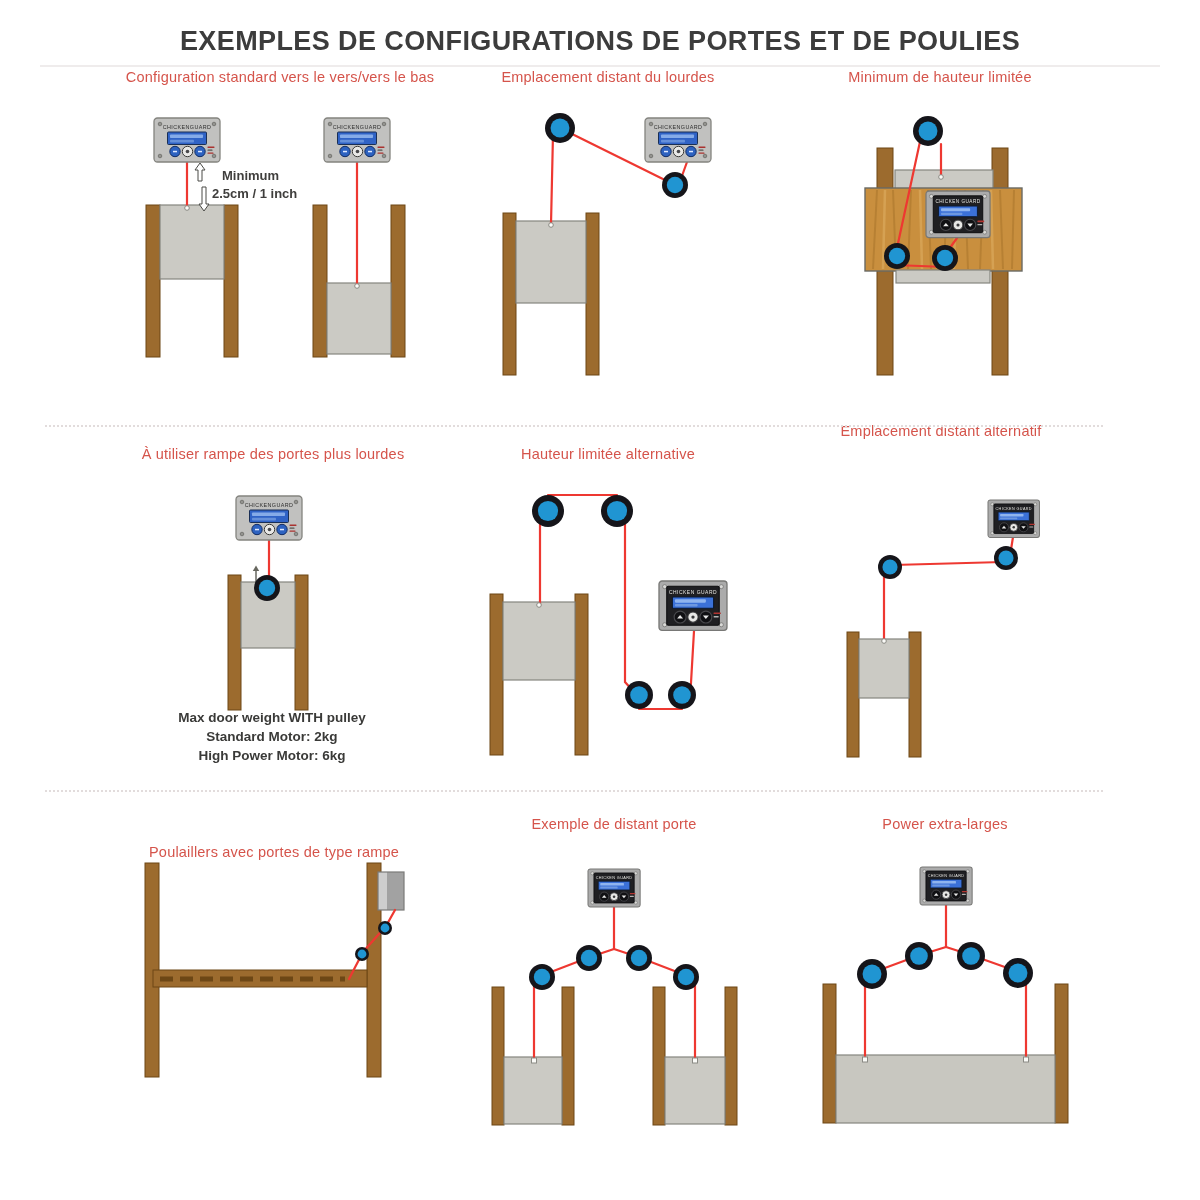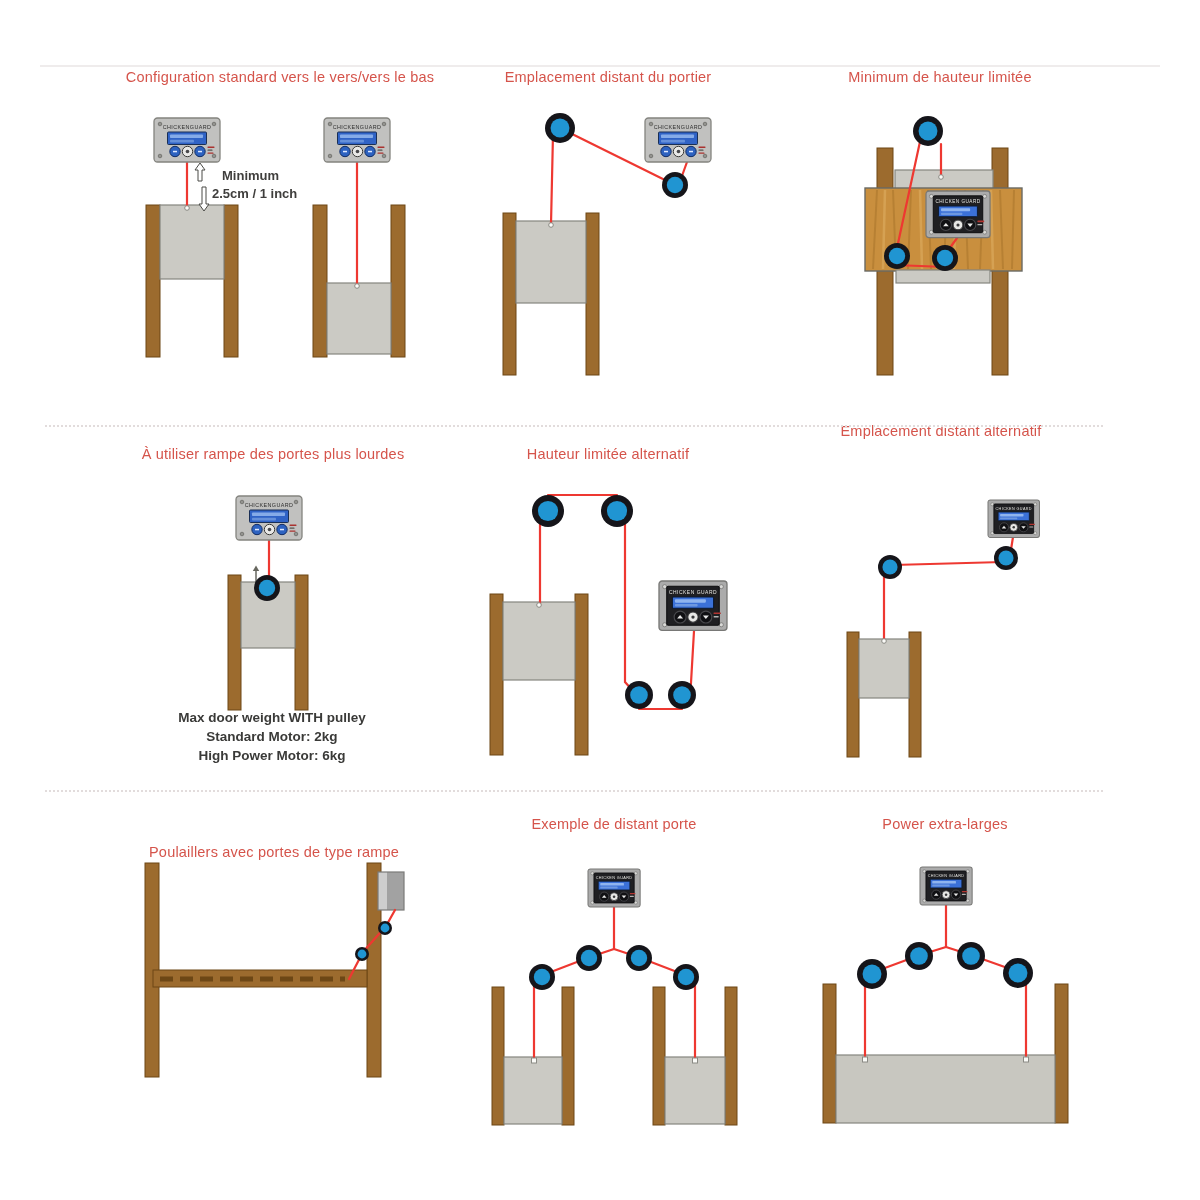--- a/index.html
+++ b/index.html
@@ -14,27 +14,28 @@
   .row-divider{position:absolute;left:45px;width:1058px;height:0;
         border-top:2px dotted #e2dcdc;}
   svg.diagram{position:absolute;left:0;top:0;}
   svg text{font-family:"Liberation Sans",sans-serif;}
 </style>
 </head>
 <body>
 
 <div class="page">
 
+  <div class="main-title">EXEMPLES DE CONFIGURATIONS DE PORTES ET DE POULIES</div>
   <div class="title-rule"></div>
 
   <div class="subtitle" style="left:280px;top:69px">Configuration standard vers le vers/vers le bas</div>
-  <div class="subtitle" style="left:608px;top:69px">Emplacement distant du portier</div>
+  <div class="subtitle" style="left:608px;top:69px">Emplacement distant du lourdes</div>
   <div class="subtitle" style="left:940px;top:69px">Minimum de hauteur limitée</div>
   <div class="subtitle" style="left:273px;top:446px">À utiliser rampe des portes plus lourdes</div>
-  <div class="subtitle" style="left:608px;top:446px">Hauteur limitée alternatif</div>
+  <div class="subtitle" style="left:608px;top:446px">Hauteur limitée alternative</div>
   <div class="subtitle" style="left:941px;top:423px">Emplacement distant alternatif</div>
   <div class="subtitle" style="left:274px;top:844px">Poulaillers avec portes de type rampe</div>
   <div class="subtitle" style="left:614px;top:816px">Exemple de distant porte</div>
   <div class="subtitle" style="left:945px;top:816px">Power extra-larges</div>
 
   <div class="row-divider" style="top:425px"></div>
   <div class="row-divider" style="top:790px"></div>
 
   <svg class="diagram" width="1200" height="1200" viewBox="0 0 1200 1200" xmlns="http://www.w3.org/2000/svg">
     <defs>

